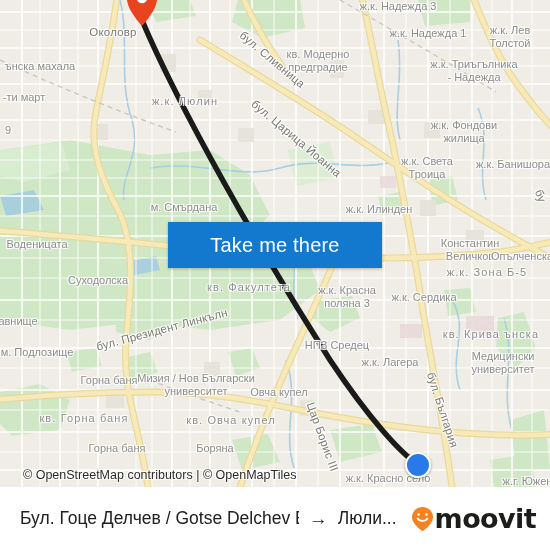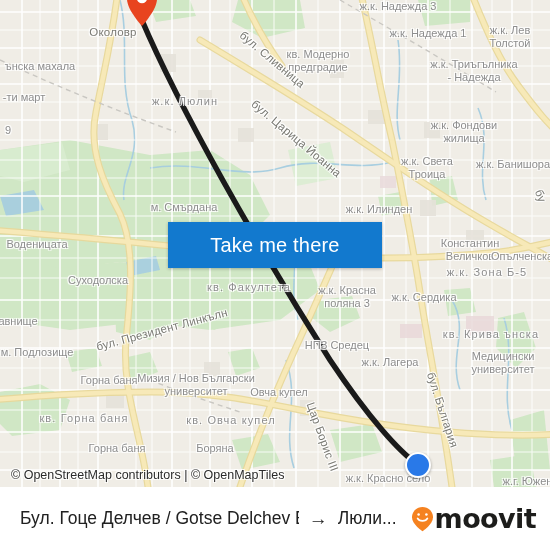--- a/index.html
+++ b/index.html
@@ -109,21 +109,21 @@
   
   #attribution {
     position: absolute;
     left: 0;
     bottom: 0;
     width: 550px;
     height: 24px;
     line-height: 24px;
     font-size: 12.5px;
     color: #2b2b2b;
-    padding-left: 11px;
+    padding-left: 23px;
     box-sizing: border-box;
     background: rgba(255,255,255,0.0);
     white-space: nowrap;
     text-shadow:
       -1px -1px 0 rgba(255,255,255,.9),
        1px -1px 0 rgba(255,255,255,.9),
       -1px  1px 0 rgba(255,255,255,.9),
        1px  1px 0 rgba(255,255,255,.9);
   }
 

